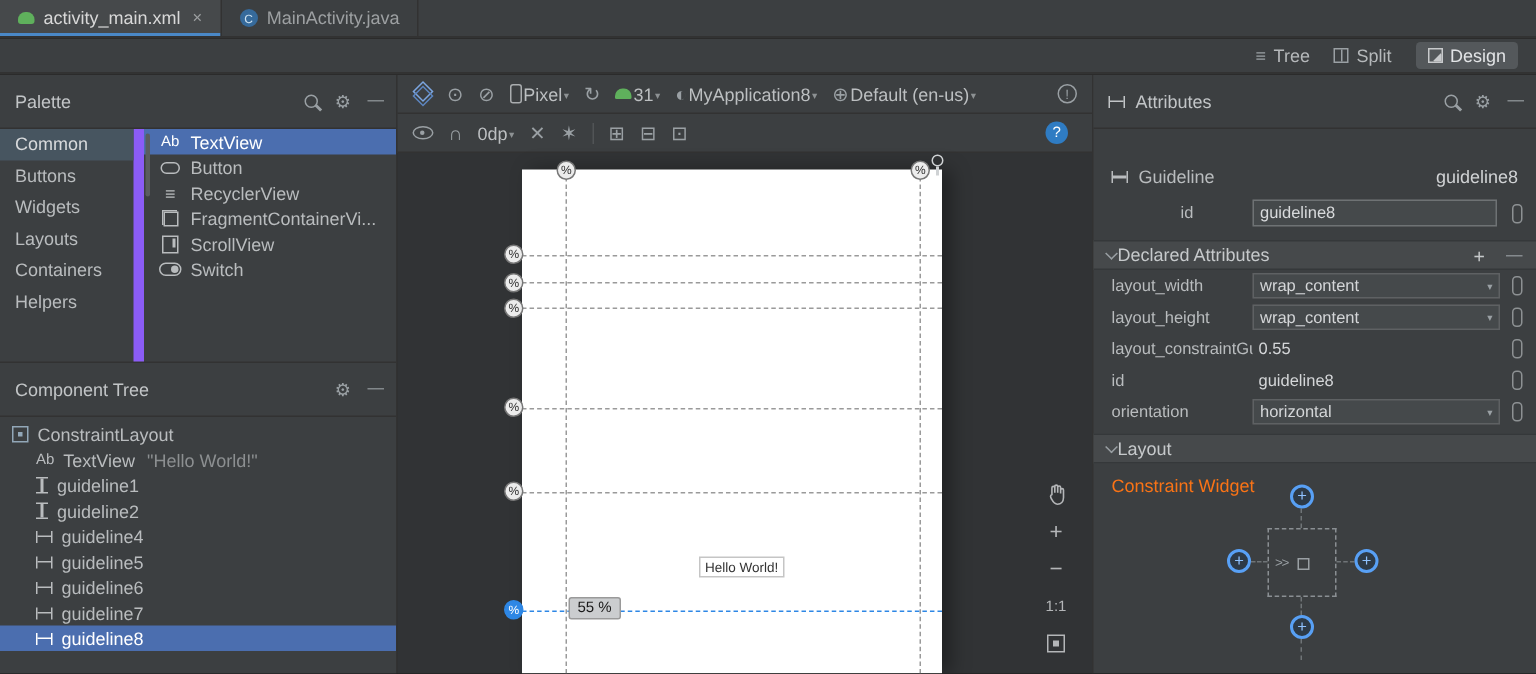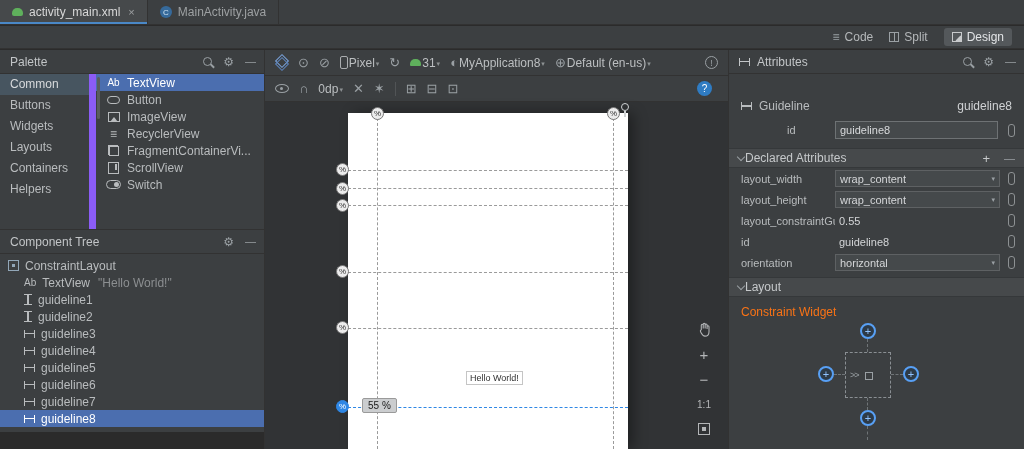--- a/index.html
+++ b/index.html
@@ -25,21 +25,21 @@
   .mode { display:flex; align-items:center; gap:5px; color:#b5b8ba; }
   .mode.selected { background:#54585b; color:#e2e4e6; border-radius:3px; padding:2px 8px; }
   .ic-code { font-size:12px; color:#9aa0a4; }
   .ic-split { width:10px; height:10px; border:1px solid #9aa0a4; position:relative; }
   .ic-split::after { content:""; position:absolute; left:4px; top:0; width:1px; height:8px; background:#9aa0a4; }
   .ic-design { width:10px; height:10px; border:1px solid #c8cacc; position:relative; overflow:hidden; }
   .ic-design::after { content:""; position:absolute; right:-3px; bottom:-3px; width:7px; height:7px;
                       background:#c8cacc; transform:rotate(45deg); }
 
   
-  .phead { height:24px; display:flex; align-items:center; padding:0 8px 0 10px; background:#3c3f41;
+  .phead { height:36px; display:flex; align-items:center; padding:0 8px 0 10px; background:#3c3f41;
            border-bottom:1px solid #323232; color:#c2c5c7; }
   .phead .hicons { margin-left:auto; display:flex; align-items:center; gap:11px; }
   .lens { position:relative; width:9px; height:9px; border:1.5px solid #9aa0a4; border-radius:50%; display:inline-block; }
   .lens::after { content:""; position:absolute; width:5px; height:1.5px; background:#9aa0a4;
                  transform:rotate(45deg); right:-4px; bottom:-1px; }
   .gear { font-size:12px; color:#9aa0a4; line-height:1; }
   .hminus { color:#9aa0a4; font-size:11px; line-height:1; }
 
   
   .left { position:absolute; top:50px; left:0; width:265px; bottom:0; background:#2b2b2b;
@@ -174,21 +174,21 @@
     </div>
     <div class="tab">
       <span class="ic-class">C</span>
       <span>MainActivity.java</span>
     </div>
   </div>
 
   <div class="modebar">
     <div class="mode">
       <span class="ic-code">≡</span>
-      <span>Code</span>
+      <span>Tree</span>
     </div>
     <div class="mode">
       <span class="ic-split"></span>
       <span>Split</span>
     </div>
     <div class="mode selected">
       <span class="ic-design"></span>
       <span>Design</span>
     </div>
   </div>
@@ -217,26 +217,20 @@
           <span class="pico ab">Ab</span>
           <span>TextView</span>
         </div>
         <div class="pcomp">
           <span class="pico">
               <span class="ic-btn"></span>
             </span>
           <span>Button</span>
         </div>
         <div class="pcomp">
-          <span class="pico">
-              <span class="ic-img"></span>
-            </span>
-          <span>ImageView</span>
-        </div>
-        <div class="pcomp">
           <span class="pico ic-list">≡</span>
           <span>RecyclerView</span>
         </div>
         <div class="pcomp">
           <span class="pico">
               <span class="ic-frag"></span>
             </span>
           <span>FragmentContainerVi...</span>
         </div>
         <div class="pcomp">
@@ -271,24 +265,20 @@
         <span>TextView</span>
         <span class="tanno">"Hello World!"</span>
       </div>
       <div class="trow d1">
         <span class="vguide"></span>
         <span>guideline1</span>
       </div>
       <div class="trow d1">
         <span class="vguide"></span>
         <span>guideline2</span>
-      </div>
-      <div class="trow d1">
-        <span class="hguide"></span>
-        <span>guideline3</span>
       </div>
       <div class="trow d1">
         <span class="hguide"></span>
         <span>guideline4</span>
       </div>
       <div class="trow d1">
         <span class="hguide"></span>
         <span>guideline5</span>
       </div>
       <div class="trow d1">
@@ -366,21 +356,21 @@
       <div class="pct" style="left:106px; top:5px">%</div>
       <div class="pct" style="left:342px; top:5px">%</div>
       <div class="pin" style="left:356px; top:1px"></div>
 
       <div class="pct" style="left:71px; top:61px">%</div>
       <div class="pct" style="left:71px; top:80px">%</div>
       <div class="pct" style="left:71px; top:97px">%</div>
       <div class="pct" style="left:71px; top:163px">%</div>
       <div class="pct" style="left:71px; top:219px">%</div>
       <div class="pct sel" style="left:71px; top:298px">%</div>
-      <div class="badge" style="left:97px; top:296px">55 %</div>
+      <div class="badge" style="left:114px; top:296px">55 %</div>
 
       <div class="zoomcol">
         <span class="zbtn">
           <svg width="15" height="15" viewBox="0 0 14 14">
               <path d="M4 7.2V3a.9.9 0 011.8 0v3V2.2a.9.9 0 011.8 0V6V2.8a.9.9 0 011.8 0V6.6 4.4a.9.9 0 011.8 0V9c0 2.6-1.6 4.2-3.8 4.2-1.7 0-2.6-1.2-3.6-3.1C3 8.7 2.8 7.6 4 7.2z" fill="none" stroke="#b4b6b8" stroke-width="1"></path>
             </svg>
         </span>
         <span class="zbtn zplus">+</span>
         <span class="zbtn zminus">−</span>
         <span class="zbtn zratio">1:1</span>

